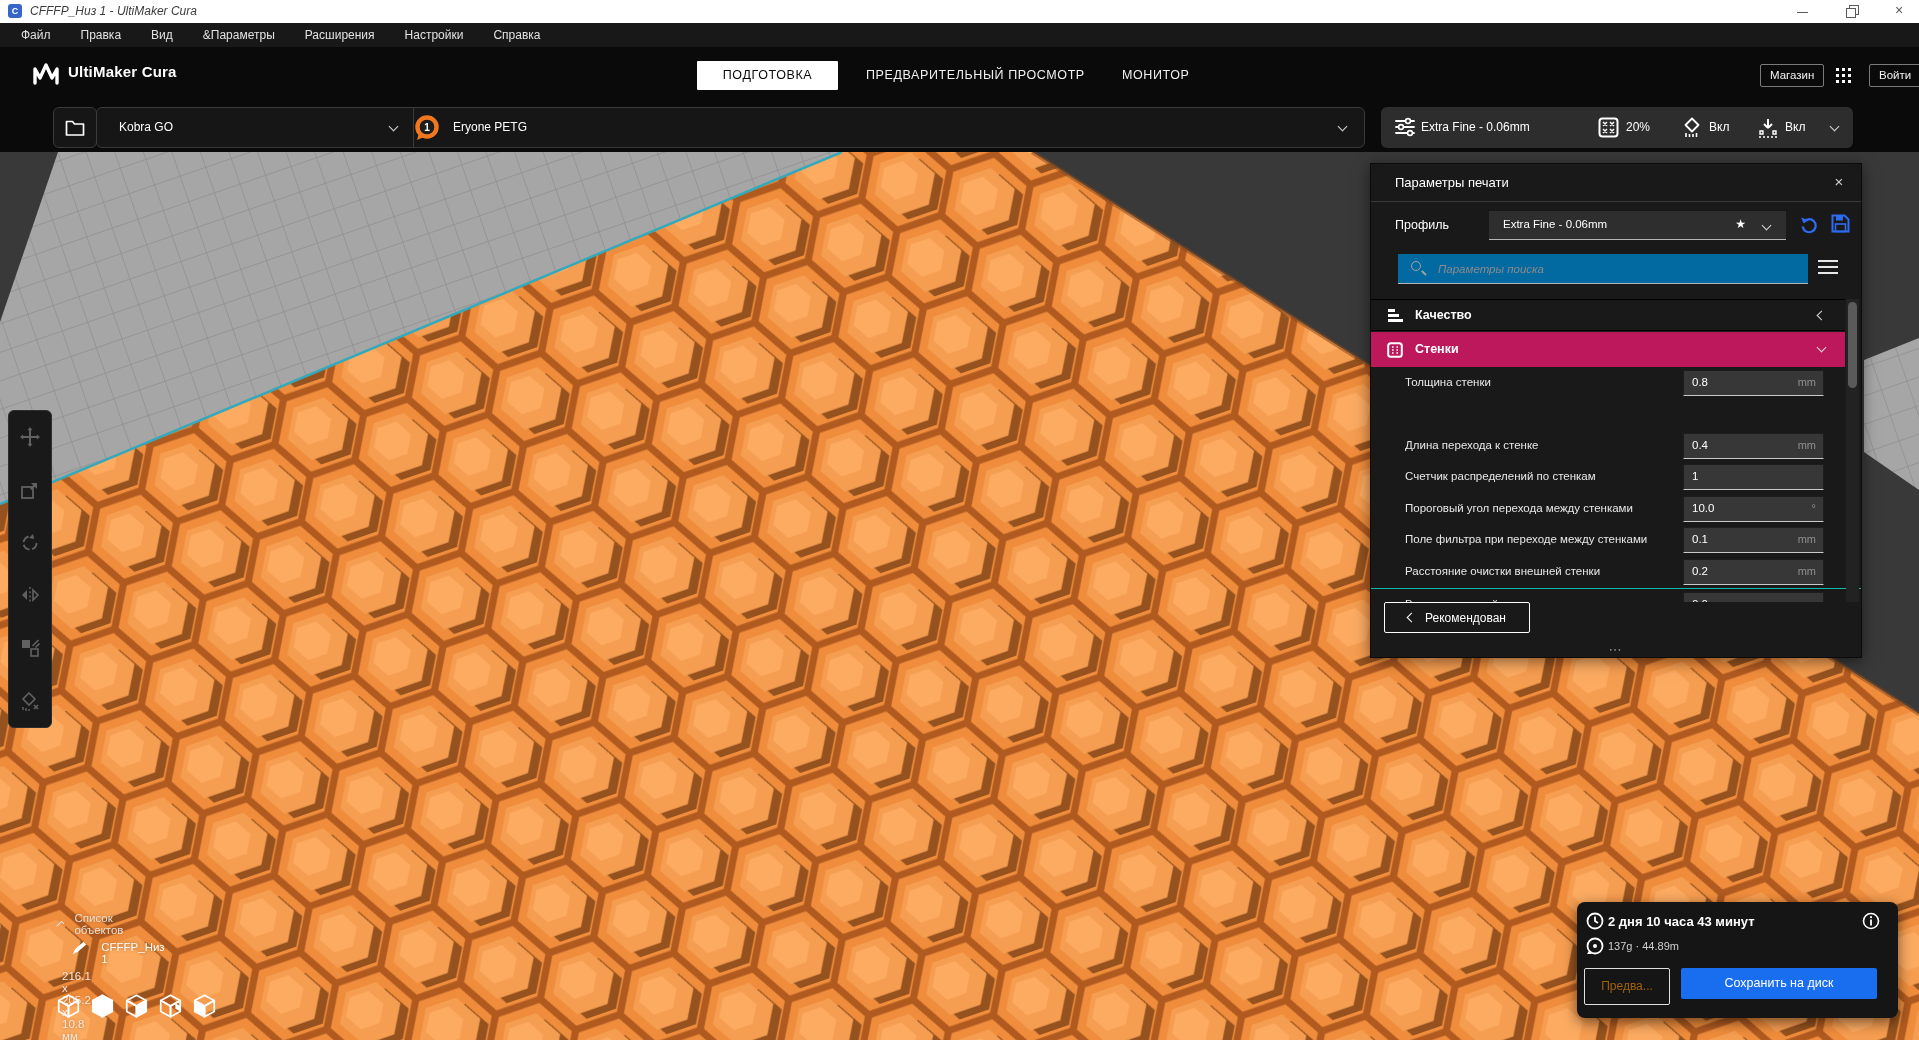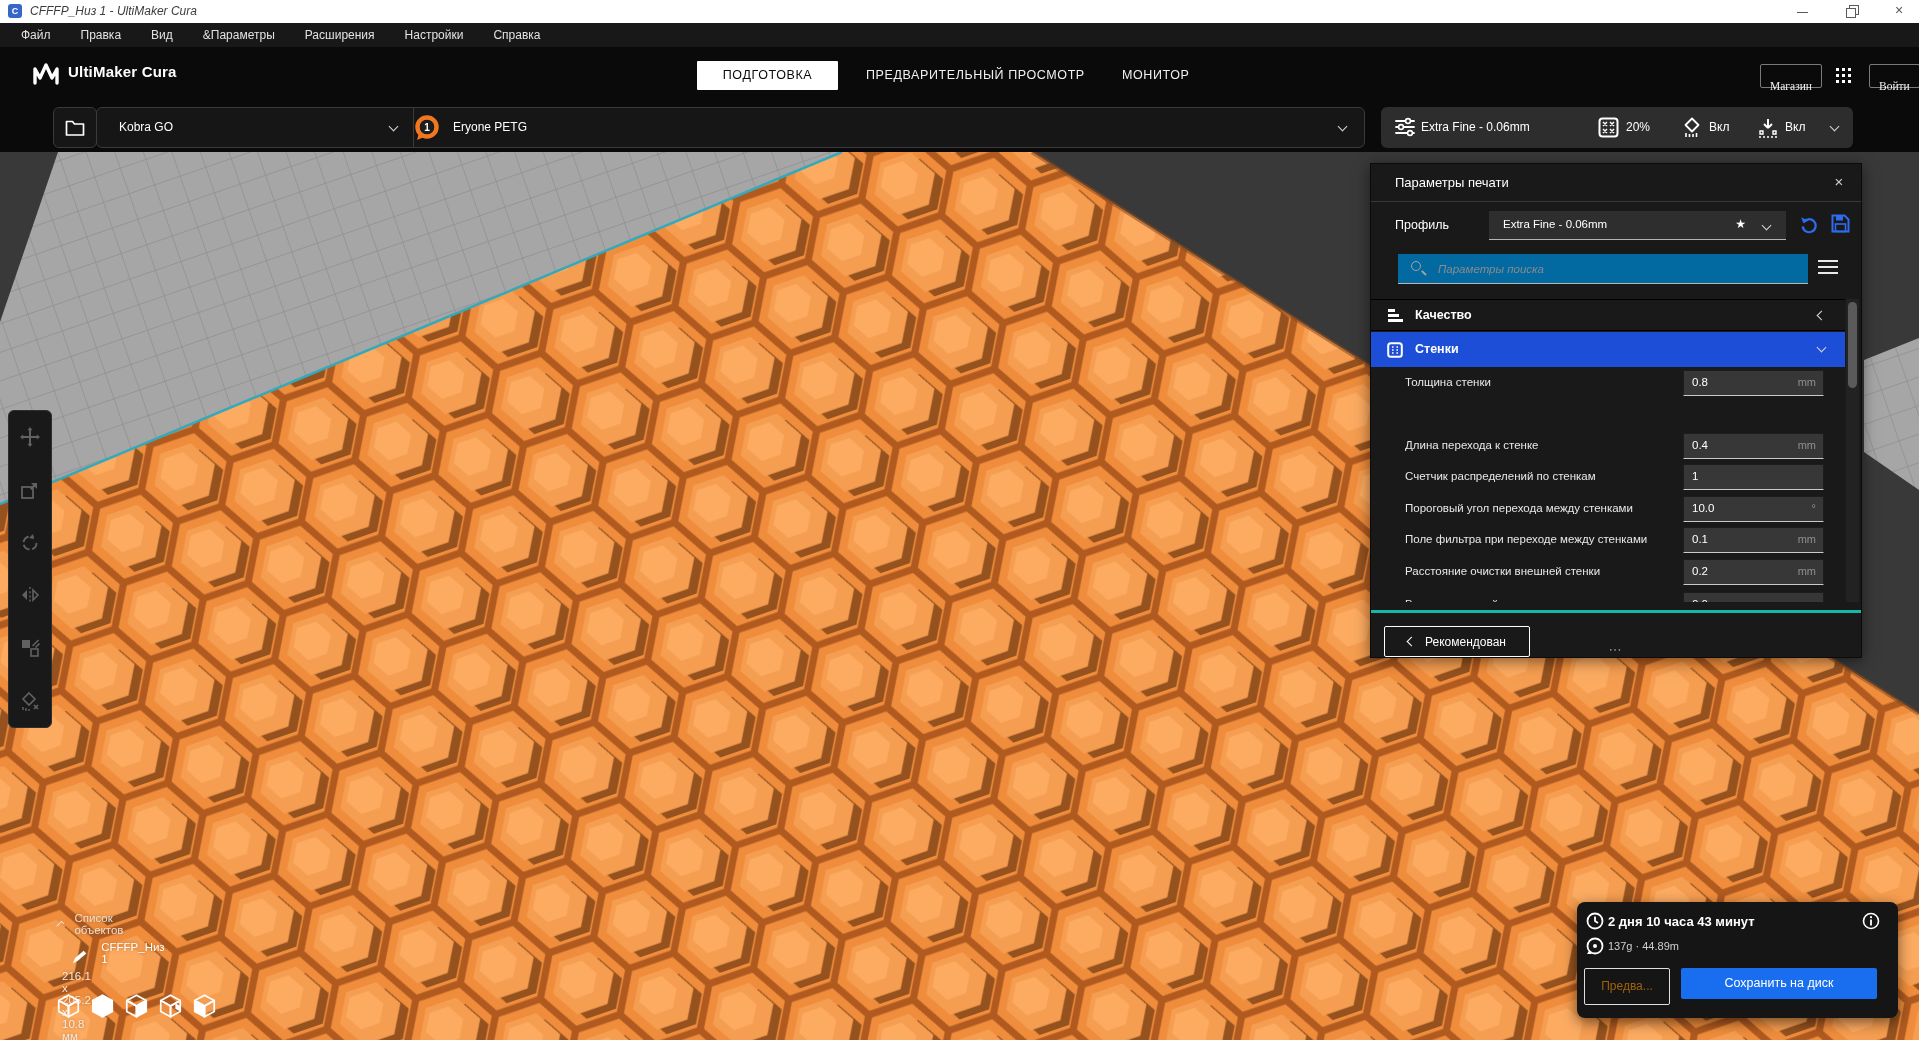--- a/index.html
+++ b/index.html
@@ -22,21 +22,21 @@
   .menu-item { color:#e2e2e2; font-size:12px; padding:0 15px; line-height:24px; }
 
   
   .header { position:absolute; left:0; top:47px; width:1919px; height:56px; background:#0a0a0a; z-index:50; }
   .brand { position:absolute; left:33px; top:16px; display:flex; align-items:flex-start; gap:9px; }
   .brand-text { color:#fff; font-size:15px; font-weight:bold; letter-spacing:.2px; }
   .tab { position:absolute; top:14px; height:29px; line-height:29px; font-size:12.5px; letter-spacing:.6px; color:#f0f0f0; }
   .tab.active { left:697px; width:141px; text-align:center; background:#ffffff; color:#0a0a0a; border-radius:1px; }
   .tab.t2 { left:866px; }
   .tab.t3 { left:1122px; }
-  .hbtn { position:absolute; top:17px; height:23px; line-height:21px; padding:11px 9px; border:1px solid #7a7a7a; border-radius:2px; color:#f2f2f2; font-size:11.5px;font-family:Liberation Serif, serif; }
+  .hbtn { position:absolute; top:17px; height:23px; line-height:21px; padding:0 9px; border:1px solid #7a7a7a; border-radius:2px; color:#f2f2f2; font-size:11.5px; }
   .hbtn.market { left:1760px; }
   .hbtn.signin { left:1869px; }
   .apps-grid { position:absolute; left:1836px; top:21px; width:16px; height:16px; display:grid; grid-template-columns:repeat(3,4px); grid-template-rows:repeat(3,4px); gap:2px; }
   .apps-grid i { background:#fff; width:3px; height:3px; }
 
   
   .configbar { position:absolute; left:0; top:103px; width:1919px; height:49px; background:#0a0a0a; z-index:50; }
   .open-btn { position:absolute; left:53px; top:4px; width:44px; height:41px; background:#161616; border:1px solid #3a3a3a; border-radius:6px; display:flex; align-items:center; justify-content:center; }
   .machine-cell { position:absolute; left:96px; top:4px; width:1269px; height:41px; background:#161616; border:1px solid #3a3a3a; border-radius:6px; }
   .printer-name { position:absolute; left:22px; top:12px; font-size:12px; color:#fff; }
@@ -61,21 +61,21 @@
   .viewport { position:absolute; left:0; top:152px; width:1919px; height:888px; }
   .viewport svg.scene { position:absolute; left:0; top:0; }
 
   
   .toolbar { position:absolute; left:8px; top:258px; width:44px; height:318px; background:#191919; border:1px solid #2e2e2e; border-radius:6px; display:flex; flex-direction:column; align-items:center; justify-content:space-between; padding:15px 0; z-index:10; }
   .toolbtn { width:22px; height:22px; display:flex; align-items:center; justify-content:center; }
 
   
   .objlist { position:absolute; left:0; top:0; z-index:10; color:#fff; text-shadow:0 0 3px rgba(120,60,10,.5); }
   .ol-head { position:absolute; left:58px; top:760px; display:flex; align-items:center; gap:12px; font-size:11.5px; color:#e9e0d8; }
-  .ol-item { position:absolute; left:72px; top:789px; display:flex; align-items:flex-end; gap:14px; font-size:11.5px; color:#fff; }
+  .ol-item { position:absolute; left:72px; top:789px; display:flex; align-items:flex-start; gap:14px; font-size:11.5px; color:#fff; }
   .ol-dims { position:absolute; left:62px; top:818px; font-size:11.5px; color:#fbe9da; }
   .cubes { position:absolute; left:55px; top:841px; display:flex; gap:7px; z-index:10; }
 
   
   .spanel { position:absolute; left:1370px; top:163px; width:492px; height:495px; background:#191919; border:1px solid #0b0b0b; box-shadow:0 3px 14px rgba(0,0,0,.5); z-index:30; }
   .sp-title-row { position:absolute; left:0; top:0; width:100%; height:38px; border-bottom:1px solid #383838; }
   .sp-title { position:absolute; left:24px; top:11px; font-size:13px; color:#fff; }
   .sp-close { position:absolute; left:458px; top:9px; font-size:15px; color:#cfcfcf; width:20px; text-align:center; }
   .sp-profile-label { position:absolute; left:24px; top:54px; font-size:12.5px; color:#fff; }
   .sp-dropdown { position:absolute; left:118px; top:47px; width:297px; height:29px; background:#2e2e2e; border-bottom:1px solid #b5b5b5; }
@@ -87,33 +87,33 @@
   .sp-search { position:absolute; left:27px; top:90px; width:410px; height:30px; background:#0369a1; border-bottom:1px solid #b5b5b5; }
   .sp-search input { position:absolute; left:40px; top:4px; width:350px; height:22px; background:transparent; border:none; outline:none; color:#ddd; font-size:11.5px; font-style:italic; font-family:inherit; }
   .sp-search input::placeholder { color:#8a8a8a; }
   .mag { position:absolute; left:13px; top:7px; width:10px; height:10px; border:1.7px solid #a2a2a2; border-radius:50%; }
   .mag::after { content:""; position:absolute; left:9px; top:10px; width:6px; height:1.7px; background:#a2a2a2; transform:rotate(45deg); }
   .sp-burger { position:absolute; left:447px; top:96px; width:20px; height:16px; }
   .sp-burger i { display:block; width:20px; height:2.4px; background:#e8e8e8; margin-bottom:3.6px; }
   .sp-list { position:absolute; left:0; top:135px; width:474px; height:303px; overflow:hidden; }
   .sec { position:absolute; left:0; width:474px; }
   .sec-quality { top:0; height:32px; border-top:1px solid #000; border-bottom:1px solid #000; }
-  .sec-walls { top:33px; height:35px; background:#1d4ed8; }
+  .sec-walls { top:33px; height:35px; background:#be185d; }
   .sec .sec-ic { position:absolute; left:16px; top:8px; }
   .sec-walls .sec-ic { top:10px; }
   .sec-label { position:absolute; left:44px; top:8px; font-size:12.5px; font-weight:bold; color:#fff; }
   .sec-walls .sec-label { top:10px; }
   .sec .chev { position:absolute; right:20px; top:12px; }
   .srow { position:absolute; left:0; width:474px; height:31px;padding-left:30px; }
   .srow .lbl { position:absolute; left:34px; top:7px; font-size:11.5px; color:#e8e8e8; }
   .srow.indent .lbl { left:48px; }
   .srow .inp { position:absolute; left:312px; top:1px; width:141px; height:26px; background:#373737; border:1px solid #1d1d1d; border-bottom:1.6px solid #c9c9c9; }
   .srow .inp .v { position:absolute; left:8px; top:5px; font-size:11.5px; color:#fff; }
   .srow .inp .u { position:absolute; right:7px; top:5px; font-size:11px; color:#8f8f8f; }
-  .sp-footer { position:absolute; left:0; top:446px; width:100%; height:57px; border-top:3px solid #14b8a6; }
+  .sp-footer { position:absolute; left:0; top:424px; width:100%; height:57px; border-top:1px solid #14b8a6; }
   .sp-reco { position:absolute; left:13px; top:13px; width:146px; height:31px; border:1px solid #fff; border-radius:2px; color:#fff; font-size:12px; display:flex; align-items:center; justify-content:center; gap:10px; background:transparent; }
   .sp-reco .chev { border-color:#fff; }
   .sp-handle { position:absolute; left:0; top:478px; width:100%; text-align:center; color:#8a8a8a; font-size:13px; letter-spacing:2px; }
   .sp-scroll { position:absolute; left:475px; top:135px; width:13px; height:303px; background:#222; }
   .sp-thumb { position:absolute; left:2px; top:3px; width:9px; height:86px; background:#5a5a5a; border-radius:5px; }
 
   
   .jobpanel { position:absolute; left:1577px; top:902px; width:321px; height:116px; background:#151515; border-radius:8px; box-shadow:0 4px 14px rgba(0,0,0,.55); z-index:30; }
   .jp-time { position:absolute; left:31px; top:12px; font-size:13px; font-weight:bold; color:#fff; }
   .jp-mat { position:absolute; left:31px; top:38px; font-size:11px; color:#cfcfcf; }

